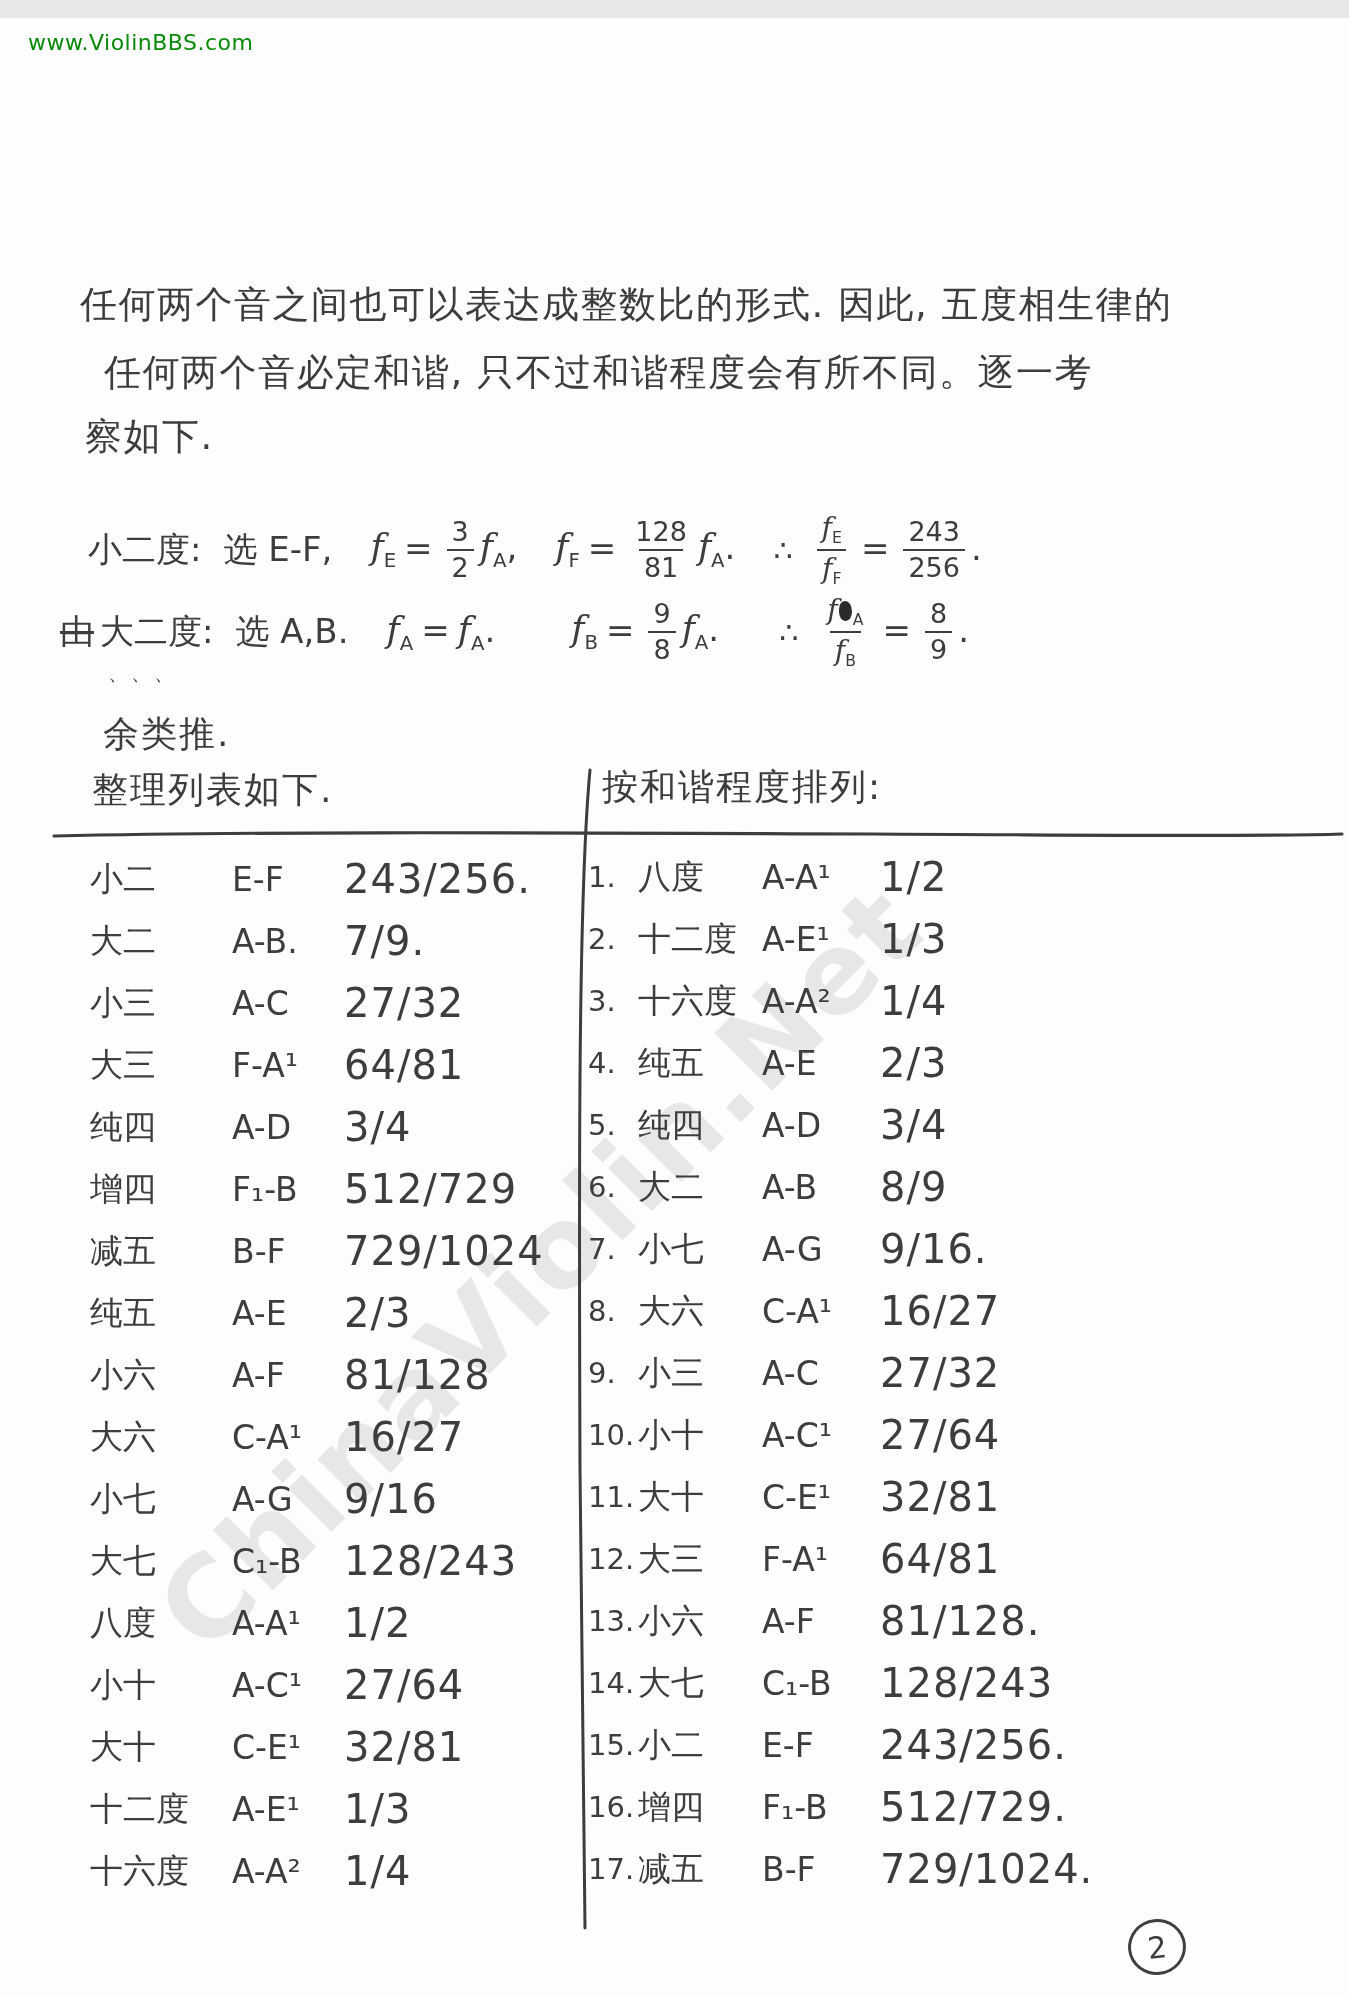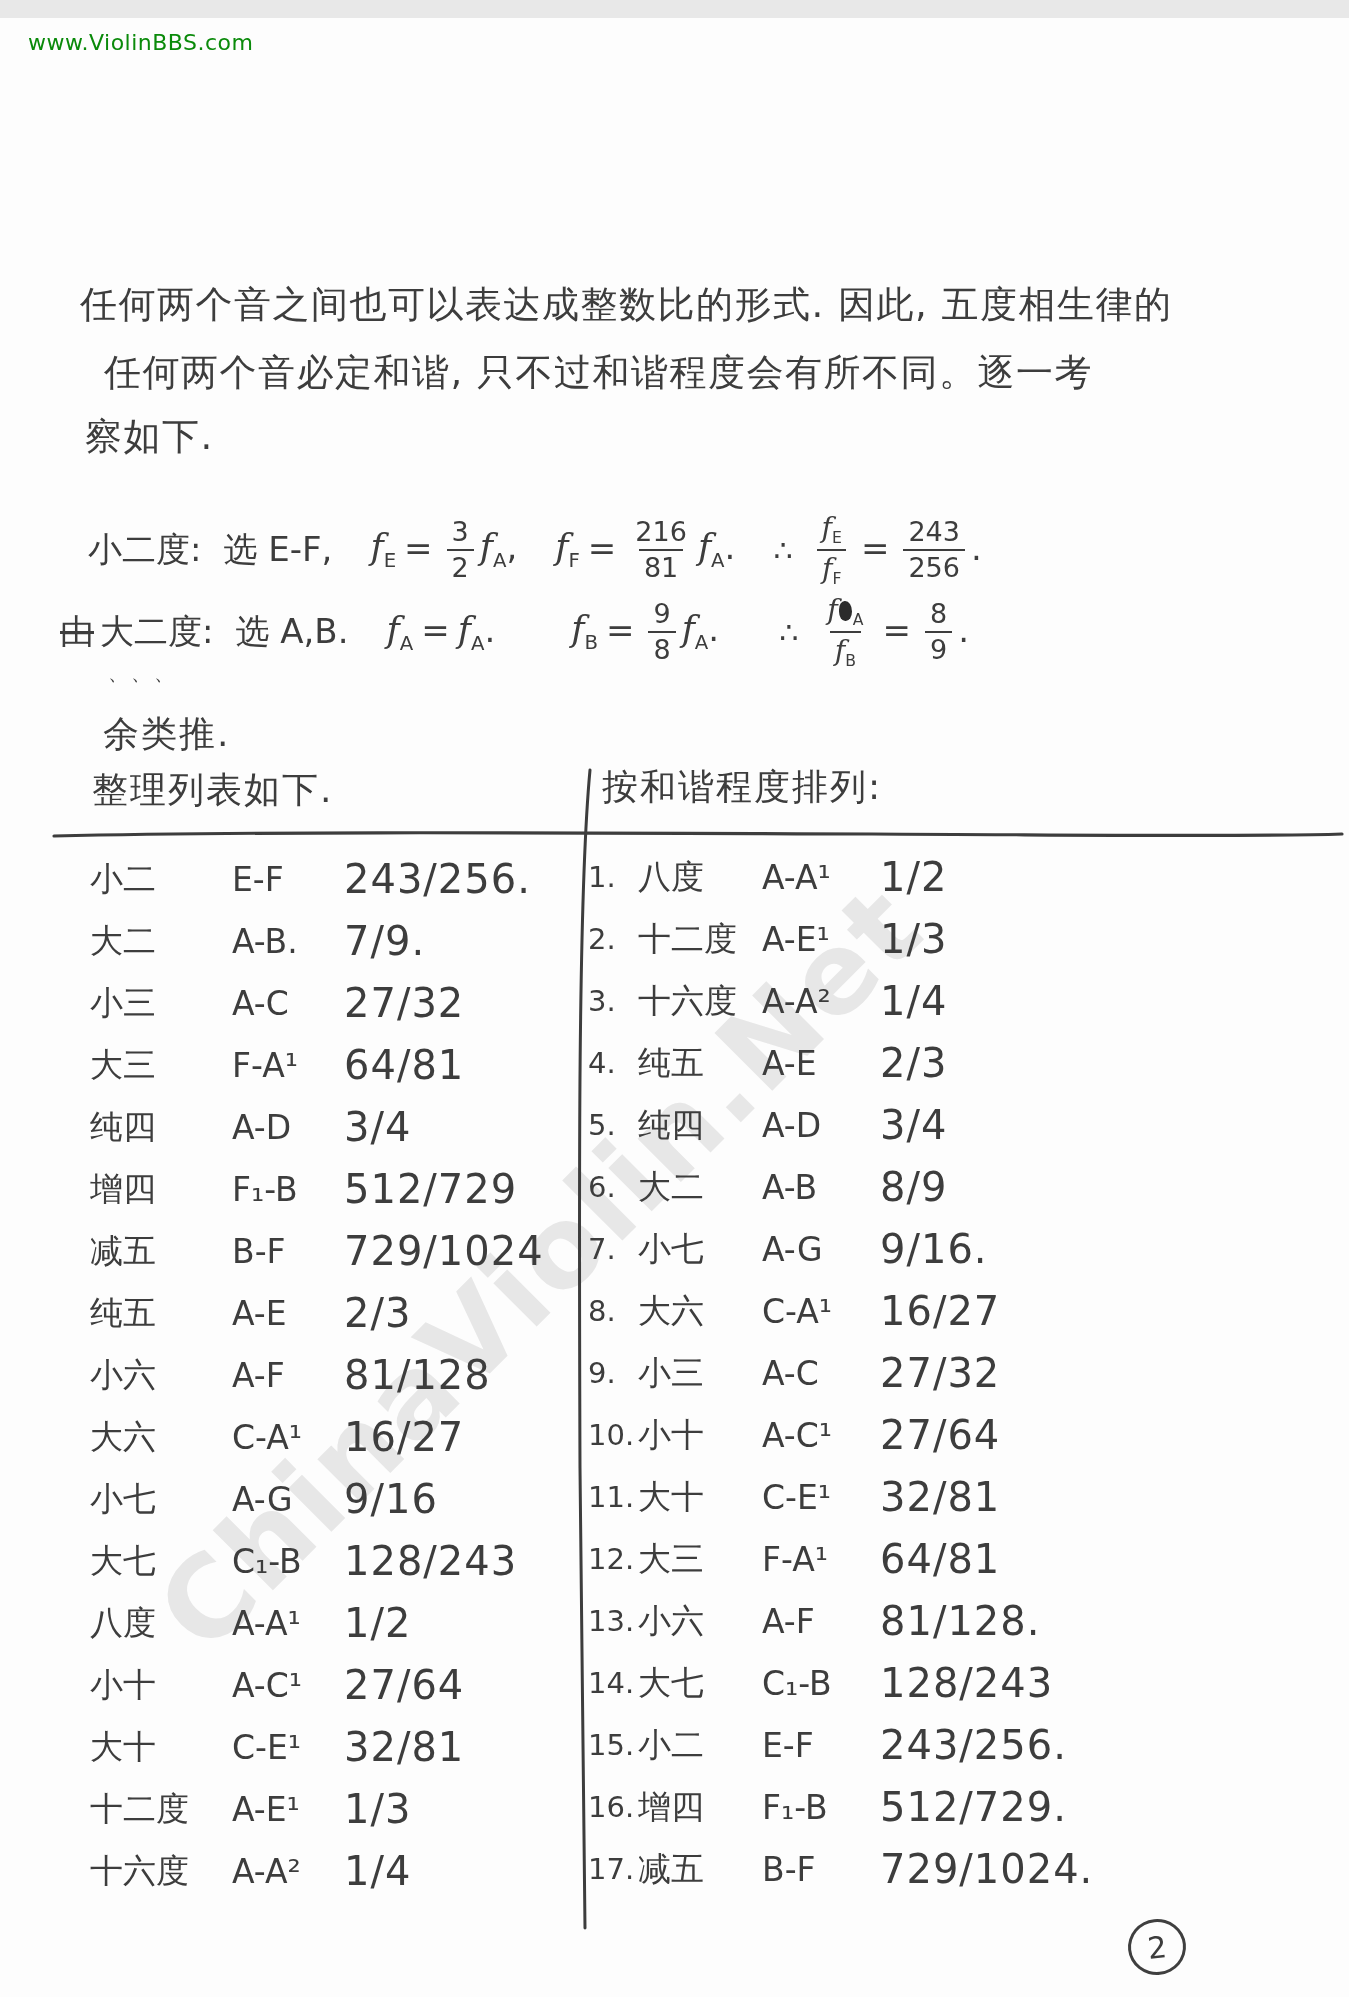--- a/index.html
+++ b/index.html
@@ -76,21 +76,21 @@
     <span class="gap-m"></span>
     <span>
       <span class="mf">f</span><sub>E</sub><span class="eqs">=</span><span class="frac">
           <span class="num">3</span>
           <span class="den">2</span>
         </span><span class="mf">f</span><sub>A</sub><span>,</span>
     </span>
     <span class="gap-m"></span>
     <span>
       <span class="mf">f</span><sub>F</sub><span class="eqs">=</span><span class="frac">
-          <span class="num">216</span>
+          <span class="num">128</span>
           <span class="den">81</span>
         </span><span class="mf">f</span><sub>A</sub><span>.</span>
     </span>
     <span class="gap-m"></span>
     <span class="therefore">∴</span>
     <span>
       <span class="frac">
           <span class="num"><span class="mf">f</span><sub>E</sub></span>
           <span class="den"><span class="mf">f</span><sub>F</sub></span>
         </span><span class="eqs">=</span><span class="frac">

